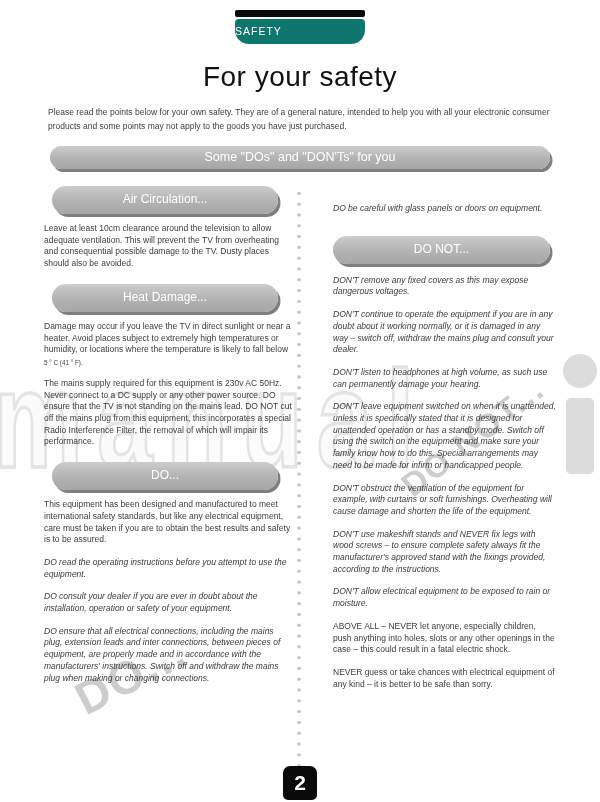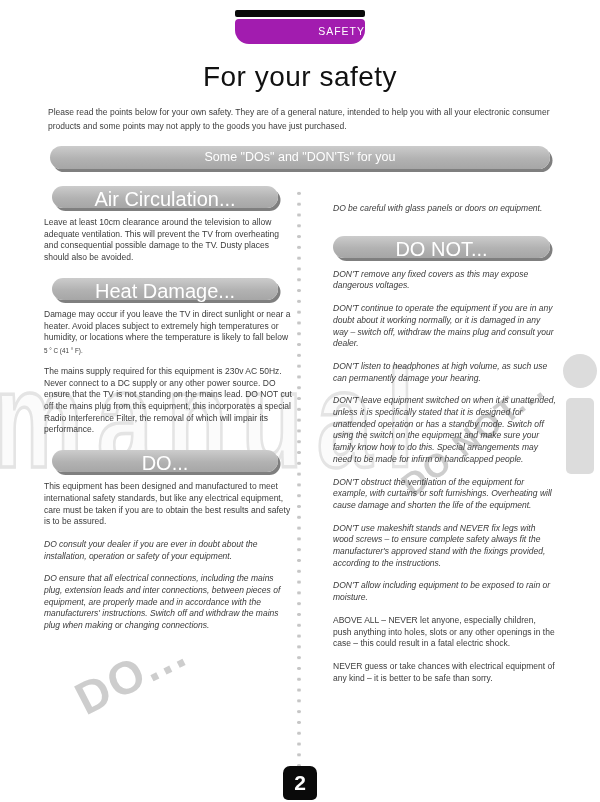--- a/index.html
+++ b/index.html
@@ -19,33 +19,33 @@
               border-radius:5px; background:#dcdcdc; }
   .wm-rot { position:absolute; font-weight:bold; color:#9c9c9c; opacity:0.5;
             white-space:nowrap; letter-spacing:2px; }
   .wm-do    { left:72px;  top:638px; font-size:46px; transform:rotate(-27deg); }
   .wm-donot { left:388px; top:408px; font-size:33px; transform:rotate(-38deg); }
 
   
   .content { position:relative; z-index:1; }
   .badge-wrap { width:130px; margin:10px auto 0 auto; }
   .badge-strip { height:7px; background:#0a0a0a; border-radius:2px; }
-  .badge { margin-top:2px; height:25px; background:#a21caf;
+  .badge { margin-top:2px; height:25px; background:#0f766e;
            border-radius:4px 4px 14px 14px; color:#fff; font-size:10.5px;
-           letter-spacing:1px; text-align:right; line-height:25px; }
+           letter-spacing:1px; text-align:left; line-height:25px; }
   h1.title { text-align:center; font-size:28px; font-weight:400; color:#111;
              margin-top:17px; letter-spacing:0.5px; }
   .intro { margin:12px 44px 12px 48px; font-size:8.5px; line-height:14px; color:#3c3c3c; }
 
   
   .pill { background:linear-gradient(180deg,#cccccc 0%,#b2b2b2 55%,#a6a6a6 100%);
           border-radius:14px; color:#ffffff; text-align:center;
           box-shadow:2.5px 3px 0 #7f7f7f; }
   .pill-main { margin:13px 50px 0 50px; height:23px; line-height:23px; font-size:12.5px; }
-  .pill-sec  { height:22px; line-height:26px; font-size:20px; border-radius:15px; }
+  .pill-sec  { height:28px; line-height:26px; font-size:12px; border-radius:15px; }
   .col-left  .pill-sec { width:226px; margin:14px 0 9px 8px; }
   .col-left  .sec:first-child .pill-sec { margin-top:0; }
   .col-right .pill-sec { width:217px; margin:21px 0 11px 0; }
 
   
   .columns { display:flex; padding:0 44px; margin-top:17px; }
   .col-left { width:250px; }
   .divider { width:8px; margin:2px 1px 0 1px; height:588px;
              background-image:radial-gradient(circle, #c6c6c6 1.7px, rgba(0,0,0,0) 1.9px);
              background-size:8px 10.8px; background-repeat:repeat-y; background-position:center top; }
@@ -105,40 +105,41 @@
         </div>
         <div class="sec">
           <div>
               <p class="para ">The mains supply required for this equipment is 230v AC 50Hz. Never connect to a DC supply or any other power source. DO ensure that the TV is not standing on the mains lead. DO NOT cut off the mains plug from this equipment, this incorporates a special Radio Interference Filter, the removal of which will impair its performance.</p>
             </div>
         </div>
         <div class="sec">
           <div class="pill pill-sec">DO...</div>
           <div>
               <p class="para ">This equipment has been designed and manufactured to meet international safety standards, but like any electrical equipment, care must be taken if you are to obtain the best results and safety is to be assured.</p>
+              <p class="para italic">DO read the operating instructions before you attempt to use the equipment.</p>
               <p class="para italic">DO consult your dealer if you are ever in doubt about the installation, operation or safety of your equipment.</p>
               <p class="para italic">DO ensure that all electrical connections, including the mains plug, extension leads and inter connections, between pieces of equipment, are properly made and in accordance with the manufacturers' instructions. Switch off and withdraw the mains plug when making or changing connections.</p>
             </div>
         </div>
       </div>
 
       <div class="divider"></div>
 
       <div class="col-right">
         <p class="para italic para-first">DO be careful with glass panels or doors on equipment.</p>
         <div class="sec">
           <div class="pill pill-sec">DO NOT...</div>
           <div>
               <p class="para italic">DON'T remove any fixed covers as this may expose dangerous voltages.</p>
               <p class="para italic">DON'T continue to operate the equipment if you are in any doubt about it working normally, or it is damaged in any way – switch off, withdraw the mains plug and consult your dealer.</p>
               <p class="para italic">DON'T listen to headphones at high volume, as such use can permanently damage your hearing.</p>
               <p class="para italic">DON'T leave equipment switched on when it is unattended, unless it is specifically stated that it is designed for unattended operation or has a standby mode. Switch off using the switch on the equipment and make sure your family know how to do this. Special arrangements may need to be made for infirm or handicapped people.</p>
               <p class="para italic">DON'T obstruct the ventilation of the equipment for example, with curtains or soft furnishings. Overheating will cause damage and shorten the life of the equipment.</p>
               <p class="para italic">DON'T use makeshift stands and NEVER fix legs with wood screws – to ensure complete safety always fit the manufacturer's approved stand with the fixings provided, according to the instructions.</p>
-              <p class="para italic">DON'T allow including equipment to be exposed to rain or moisture.</p>
+              <p class="para italic">DON'T allow electrical equipment to be exposed to rain or moisture.</p>
               <p class="para ">ABOVE ALL – NEVER let anyone, especially children, push anything into holes, slots or any other openings in the case – this could result in a fatal electric shock.</p>
               <p class="para ">NEVER guess or take chances with electrical equipment of any kind – it is better to be safe than sorry.</p>
             </div>
         </div>
       </div>
 
     </div>
   </div>
 
   <div class="footer">

